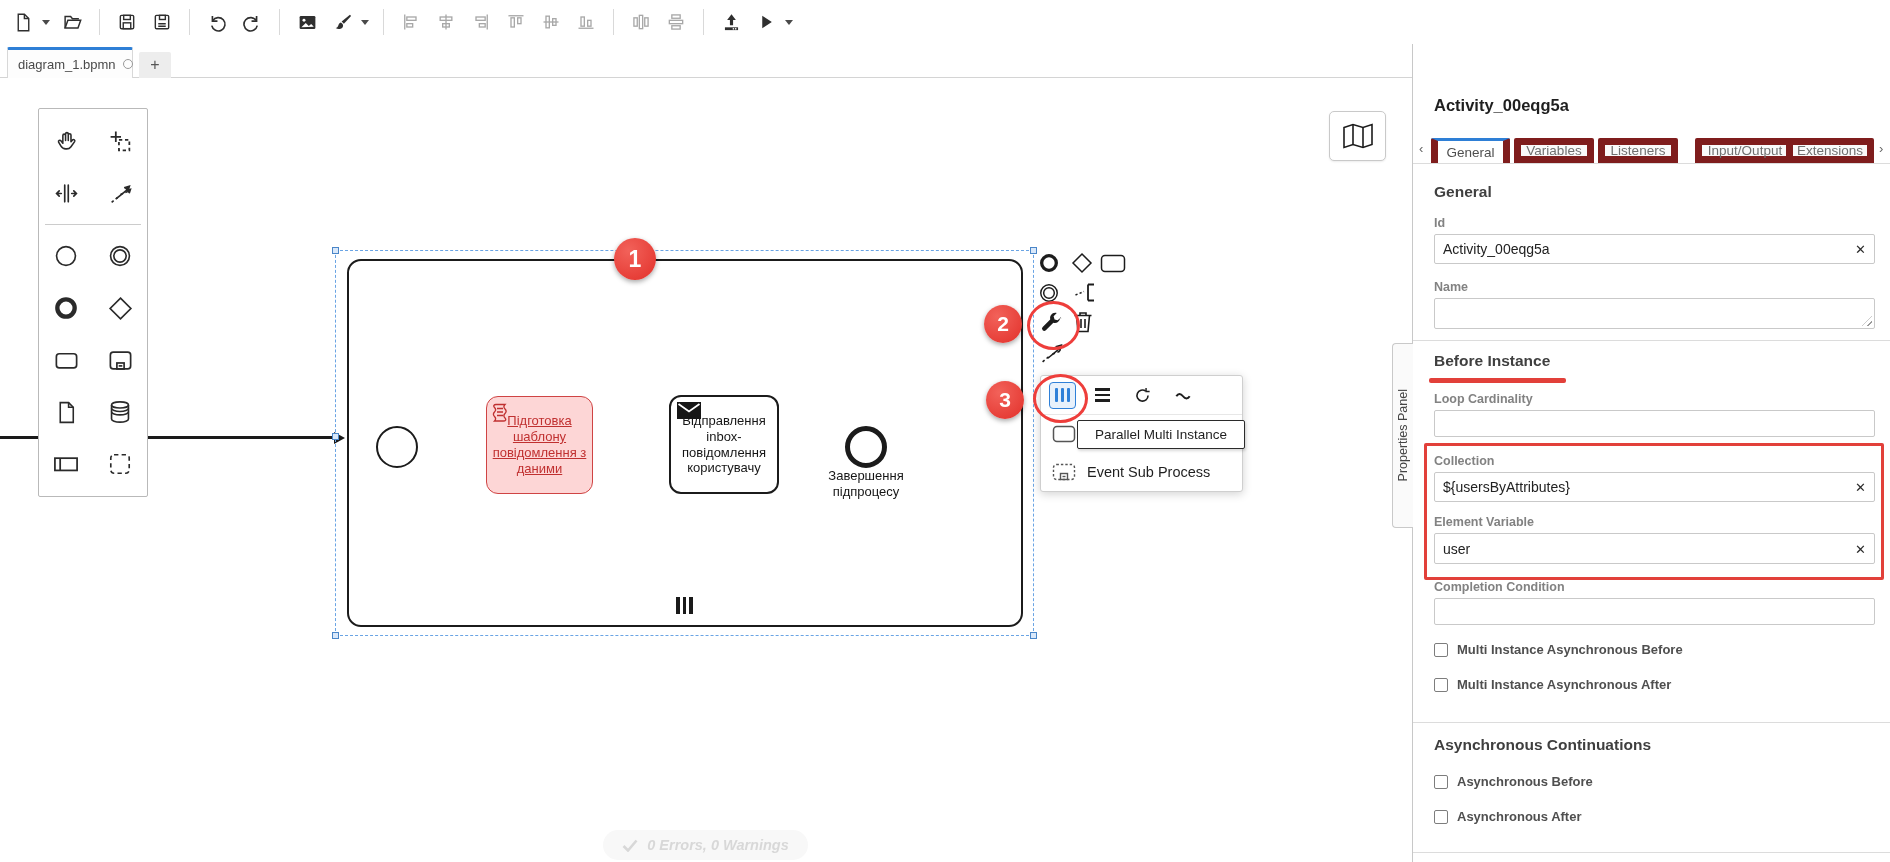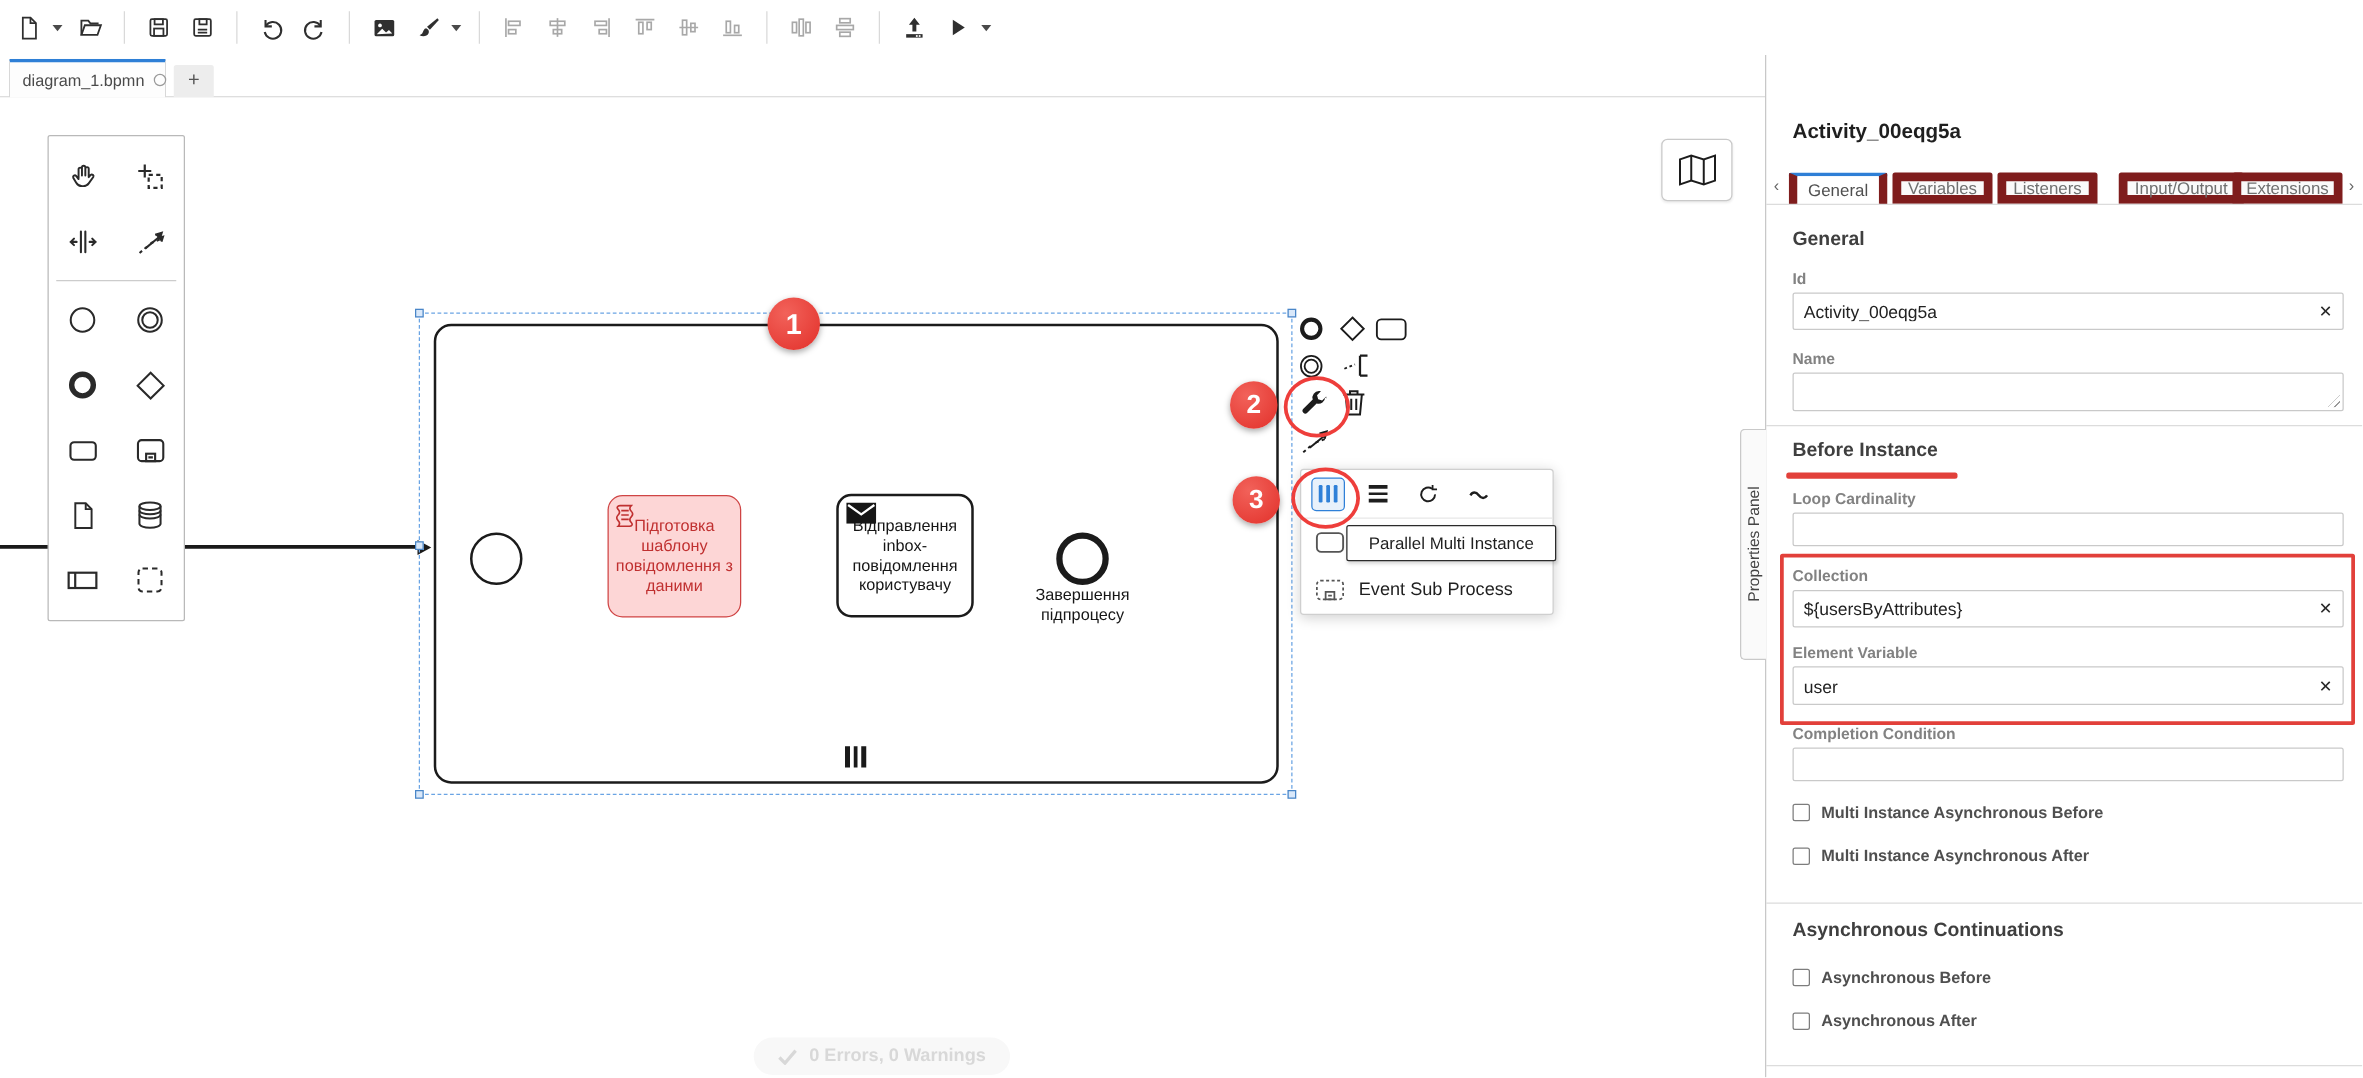--- a/index.html
+++ b/index.html
@@ -46,21 +46,21 @@
 
   .subprocess{position:absolute;left:347px;top:181px;width:676px;height:368px;box-sizing:border-box;
               border:2.5px solid #1b1b1b;border-radius:14px;background:#fff;z-index:2;}
   .mi-marker{position:absolute;left:676px;top:519px;display:flex;gap:3px;z-index:3;}
   .mi-marker div{width:3.5px;height:17px;background:#1a1a1a;}
 
   .bpmn-node{position:absolute;box-sizing:border-box;z-index:3;}
   .start-ev{left:376px;top:348px;width:42px;height:42px;border:2.5px solid #1b1b1b;border-radius:50%;background:#fff;}
   .script-task{left:486px;top:318px;width:107px;height:98px;border:1.5px solid #cf4444;border-radius:12px;
                background:#fdd6d6;display:flex;align-items:center;justify-content:center;text-align:center;}
-  .script-task .lbl{width:99px;font-size:13px;line-height:1.22;color:#c03030;}
+  .script-task .lbl{width:99px;font-size:13px;line-height:1.22;color:#c03030;text-decoration:underline;}
   .send-task{left:669px;top:317px;width:110px;height:99px;border:2px solid #1b1b1b;border-radius:12px;
              background:#fff;display:flex;align-items:center;justify-content:center;text-align:center;}
   .send-task .lbl{width:97px;font-size:13px;line-height:1.22;color:#161616;position:relative;z-index:1;}
   .node-icon{position:absolute;z-index:2;}
   .end-ev{left:845px;top:348px;width:42px;height:42px;border:5px solid #1b1b1b;border-radius:50%;background:#fff;}
   .end-label{position:absolute;left:813px;top:390px;width:106px;text-align:center;
              font-size:13px;line-height:1.22;color:#161616;z-index:3;}
 
   
   .cpad{position:absolute;z-index:5;display:flex;align-items:center;justify-content:center;}
@@ -86,21 +86,21 @@
          color:#fff;font-weight:bold;display:flex;align-items:center;justify-content:center;
          box-shadow:0 2px 5px rgba(0,0,0,.35);z-index:11;}
   .red-ellipse{position:absolute;border:3.5px solid #ee3e3b;border-radius:50%;z-index:10;}
 
   .minimap-btn{position:absolute;left:1329px;top:33px;width:55px;height:48px;background:#fff;
                border:1px solid #c9c9c9;border-radius:5px;display:flex;align-items:center;justify-content:center;
                box-shadow:0 1px 2px rgba(0,0,0,.08);z-index:6;}
 
   .status-pill{position:absolute;left:603px;top:752px;width:205px;height:30px;border-radius:15px;
                background:#f8f8f8;display:flex;align-items:center;justify-content:center;gap:9px;
-               font-size:14.5px;font-weight:bold;color:#d8d8d8;z-index:6;}
+               font-size:14.5px;font-weight:bold;color:#d8d8d8;z-index:6;font-style:italic;}
 
   
   .side-tab{position:absolute;left:1392px;top:343px;width:21px;height:185px;background:#fafafa;
             border:1px solid #c9c9c9;border-right:none;border-radius:4px 0 0 4px;box-sizing:border-box;
             display:flex;align-items:center;justify-content:center;z-index:8;}
   .side-tab span{writing-mode:vertical-rl;transform:rotate(180deg);font-size:12.5px;color:#444;white-space:nowrap;}
 
   
   .ppanel{position:absolute;left:1412px;top:44px;width:478px;height:818px;background:#fff;
           border-left:1px solid #c8c8c8;box-sizing:border-box;z-index:7;}

